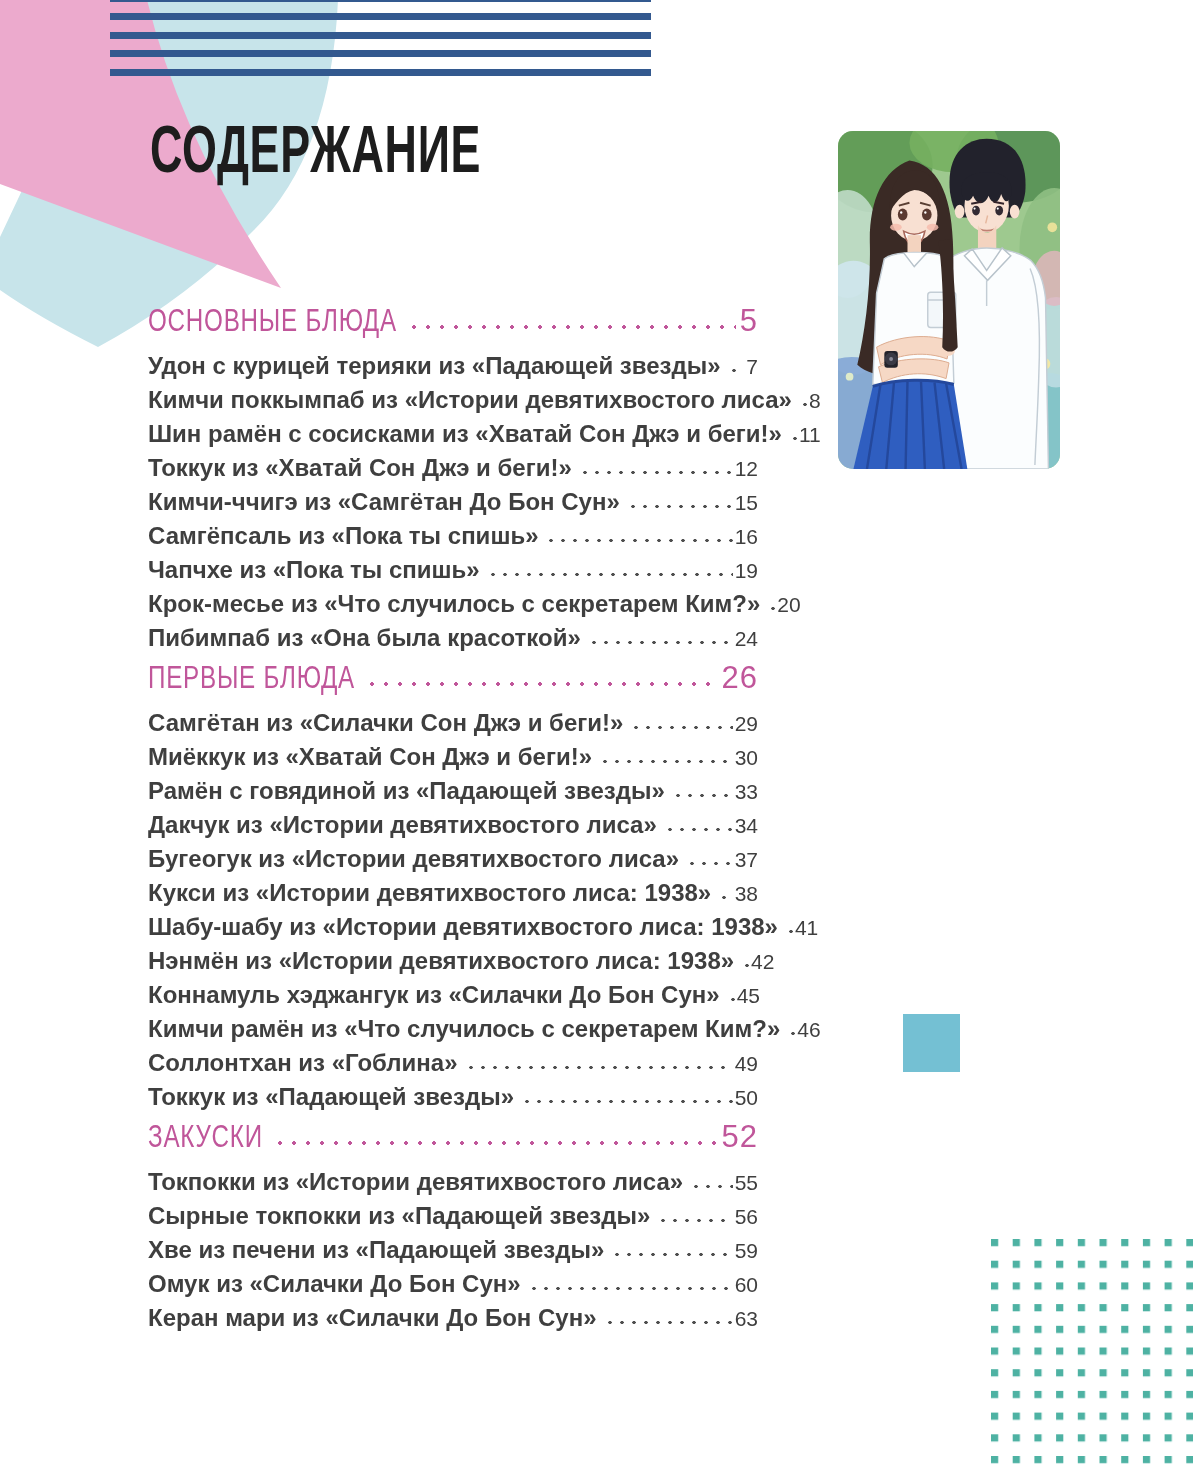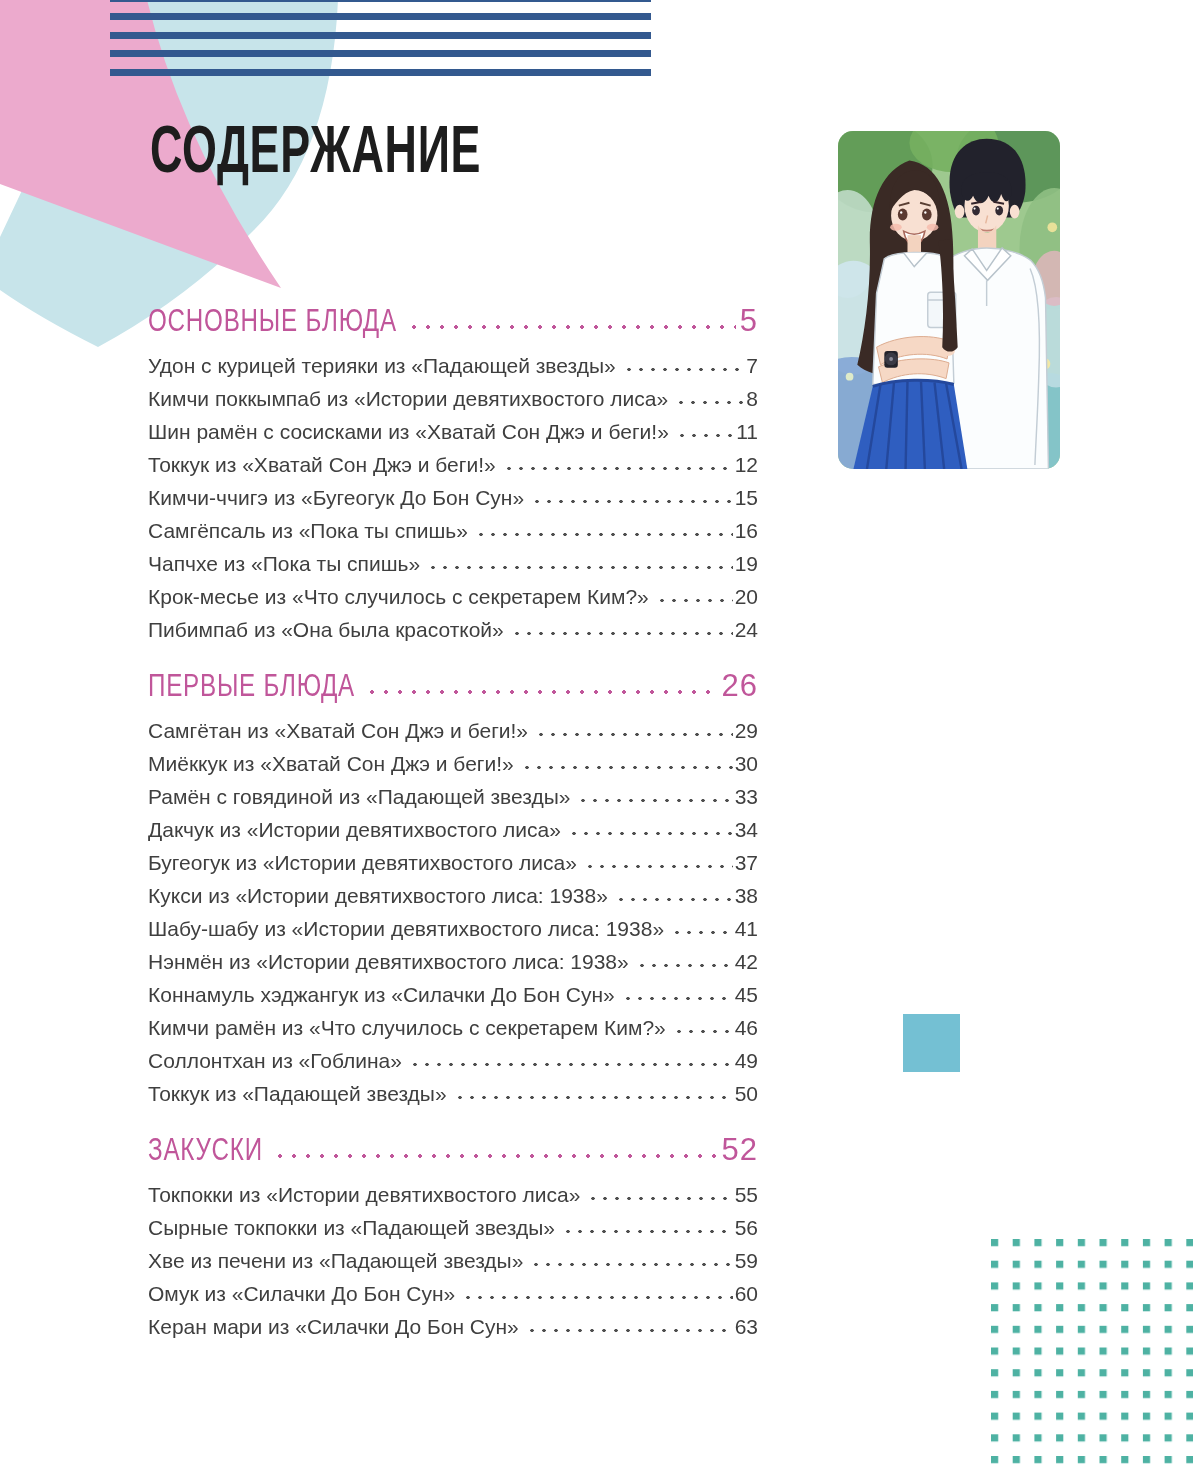--- a/index.html
+++ b/index.html
@@ -25,34 +25,34 @@
     transform:scaleX(0.68); transform-origin:left center;
   }
   
   .illo {
     position:absolute; left:838px; top:131px; width:222px; height:338px;
     border-radius:15px; overflow:hidden;
   }
   .illo svg { display:block; width:100%; height:100%; }
   
   .toc { position:absolute; left:148px; top:304px; width:610px; }
-  .toc-section + .toc-section { margin-top:23px; }
+  .toc-section + .toc-section { margin-top:6px; }
   .sec-row {
     display:flex; align-items:baseline; line-height:34px; margin-bottom:6px;
     color:var(--header-pink); white-space:nowrap;
   }
   .sec-label { display:inline-block; overflow:visible; }
   .cond-inner {
     display:inline-block; white-space:nowrap;
     font-size:31px; letter-spacing:1px;
     transform:scaleX(0.78); transform-origin:left bottom;
   }
   .sec-num { font-size:31px; letter-spacing:1px; }
   .toc-row { display:flex; align-items:baseline; line-height:33px; color:var(--text); }
-  .entry-title { font-size:21px; white-space:nowrap; }
+  .entry-title { font-size:24px; white-space:nowrap;font-weight:bold; }
   .entry-num { font-size:21px; }
   .leader {
     flex:1 1 auto; min-width:10px; height:7px; margin:0 2px 0 5px;
     background-image:radial-gradient(circle, var(--leader-dark) 1.5px, rgba(0,0,0,0) 1.9px);
     background-size:12px 7px; background-repeat:repeat-x; background-position:2px 60%;
   }
   .leader.pink {
     height:8px; margin:0 4px 0 8px;
     background-image:radial-gradient(circle, var(--header-pink) 1.7px, rgba(0,0,0,0) 2.1px);
     background-size:14px 8px;
@@ -182,21 +182,21 @@
           <span class="entry-title">Шин рамён с сосисками из «Хватай Сон Джэ и беги!»</span>
           <span class="leader"></span>
           <span class="entry-num">11</span>
         </div>
         <div class="toc-row">
           <span class="entry-title">Токкук из «Хватай Сон Джэ и беги!»</span>
           <span class="leader"></span>
           <span class="entry-num">12</span>
         </div>
         <div class="toc-row">
-          <span class="entry-title">Кимчи-ччигэ из «Бугеогук До Бон Сун»</span>
+          <span class="entry-title">Кимчи-ччигэ из «Самгётан До Бон Сун»</span>
           <span class="leader"></span>
           <span class="entry-num">15</span>
         </div>
         <div class="toc-row">
           <span class="entry-title">Самгёпсаль из «Пока ты спишь»</span>
           <span class="leader"></span>
           <span class="entry-num">16</span>
         </div>
         <div class="toc-row">
           <span class="entry-title">Чапчхе из «Пока ты спишь»</span>
@@ -214,21 +214,21 @@
           <span class="entry-num">24</span>
         </div>
       </div>
       <div class="toc-section">
         <div class="sec-row">
           <span class="sec-label cond-outer" style="width: 206.98px;"><span class="cond-inner">ПЕРВЫЕ БЛЮДА</span></span>
           <span class="leader pink"></span>
           <span class="sec-num">26</span>
         </div>
         <div class="toc-row">
-          <span class="entry-title">Самгётан из «Хватай Сон Джэ и беги!»</span>
+          <span class="entry-title">Самгётан из «Силачки Сон Джэ и беги!»</span>
           <span class="leader"></span>
           <span class="entry-num">29</span>
         </div>
         <div class="toc-row">
           <span class="entry-title">Миёккук из «Хватай Сон Джэ и беги!»</span>
           <span class="leader"></span>
           <span class="entry-num">30</span>
         </div>
         <div class="toc-row">
           <span class="entry-title">Рамён с говядиной из «Падающей звезды»</span>

